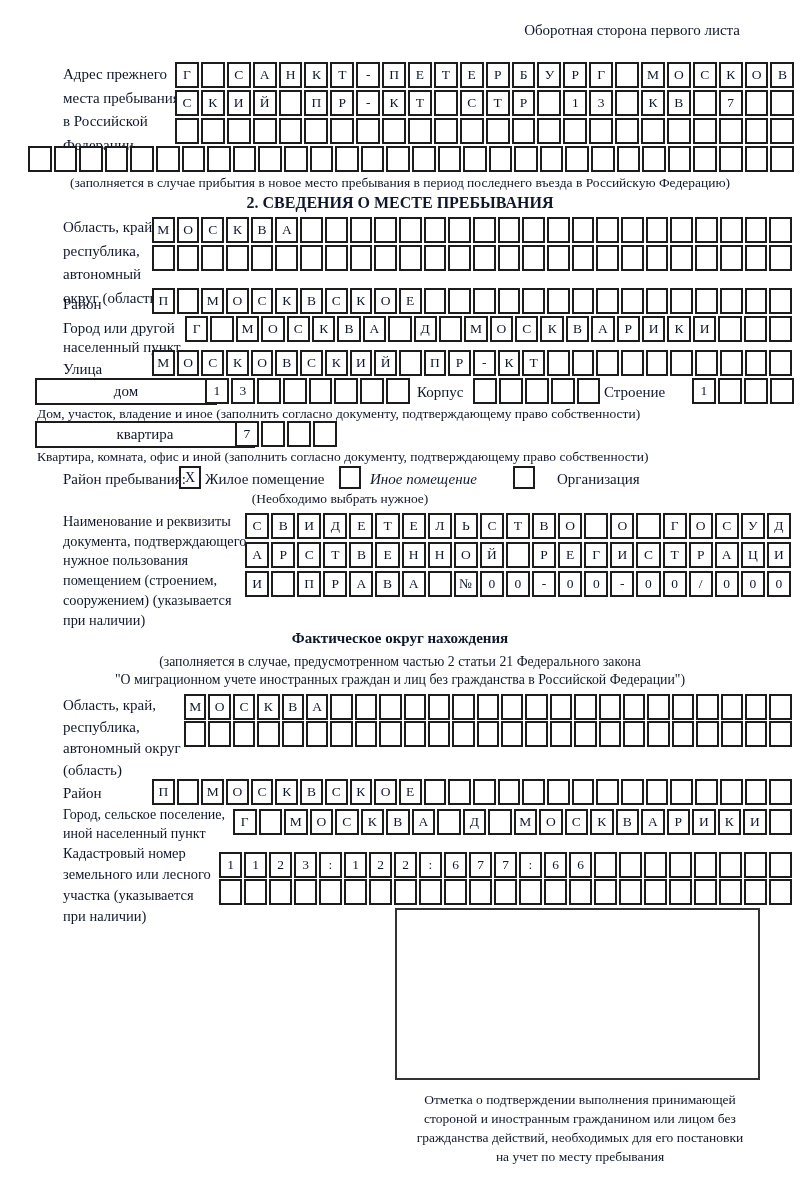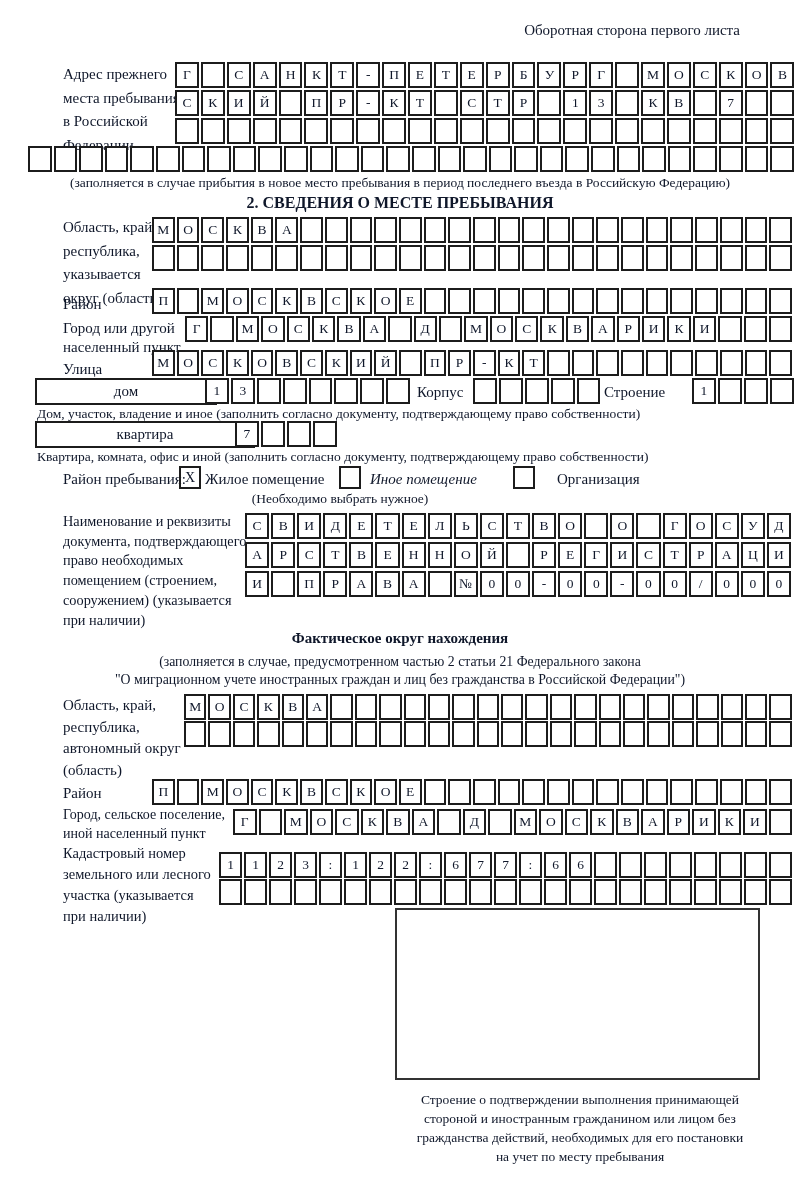--- a/index.html
+++ b/index.html
@@ -142,21 +142,21 @@
       <div class="cell"></div>
       <div class="cell"></div>
     </div>
   <div class="cap center" style="left:0;top:175px;width:800px;">(заполняется в случае прибытия в новое место пребывания в период последнего въезда в Российскую Федерацию)</div>
 
   <div class="cap center bold" style="left:0;top:194px;width:800px;font-size:16px;">2. СВЕДЕНИЯ О МЕСТЕ ПРЕБЫВАНИЯ</div>
 
   <div class="lbl" style="left:63px;top:216px;">
       <div>Область, край,</div>
       <div>республика,</div>
-      <div>указывается</div>
+      <div>автономный</div>
       <div>округ (область)</div>
     </div>
   <div class="boxrow" style="left:152px;top:217px;--cw:22.7px;">
       <div class="cell">М</div>
       <div class="cell">О</div>
       <div class="cell">С</div>
       <div class="cell">К</div>
       <div class="cell">В</div>
       <div class="cell">А</div>
       <div class="cell"></div>
@@ -342,21 +342,21 @@
   <div class="lbl" style="left:205px;top:468px;">Жилое помещение</div>
   <div class="chk" style="left:339px;top:466px;"></div>
   <div class="lbl" style="left:370px;top:468px;font-style:italic;">Иное помещение</div>
   <div class="chk" style="left:513px;top:466px;"></div>
   <div class="lbl" style="left:557px;top:468px;">Организация</div>
   <div class="cap center" style="left:130px;top:491px;width:420px;">(Необходимо выбрать нужное)</div>
 
   <div class="lbl" style="left:63px;top:512px;line-height:19.7px;font-size:14.3px;">
       <div>Наименование и реквизиты</div>
       <div>документа, подтверждающего</div>
-      <div>право необходимых</div>
+      <div>нужное пользования</div>
       <div>помещением (строением,</div>
       <div>сооружением) (указывается</div>
       <div>при наличии)</div>
     </div>
   <div class="boxrow" style="left:245px;top:513px;--cw:24.1px;">
       <div class="cell">С</div>
       <div class="cell">В</div>
       <div class="cell">И</div>
       <div class="cell">Д</div>
       <div class="cell">Е</div>
@@ -602,19 +602,19 @@
       <div class="cell"></div>
       <div class="cell"></div>
       <div class="cell"></div>
       <div class="cell"></div>
       <div class="cell"></div>
       <div class="cell"></div>
     </div>
 
   <div class="stamp" style="left:395px;top:908px;width:365px;height:172px;"></div>
   <div class="cap center" style="left:378px;top:1090px;width:404px;white-space:normal;line-height:19px;">
-      <div>Строение о подтверждении выполнения принимающей</div>
+      <div>Отметка о подтверждении выполнения принимающей</div>
       <div>стороной и иностранным гражданином или лицом без</div>
       <div>гражданства действий, необходимых для его постановки</div>
       <div>на учет по месту пребывания</div>
     </div>
 
 </div>
 
 </body></html>

